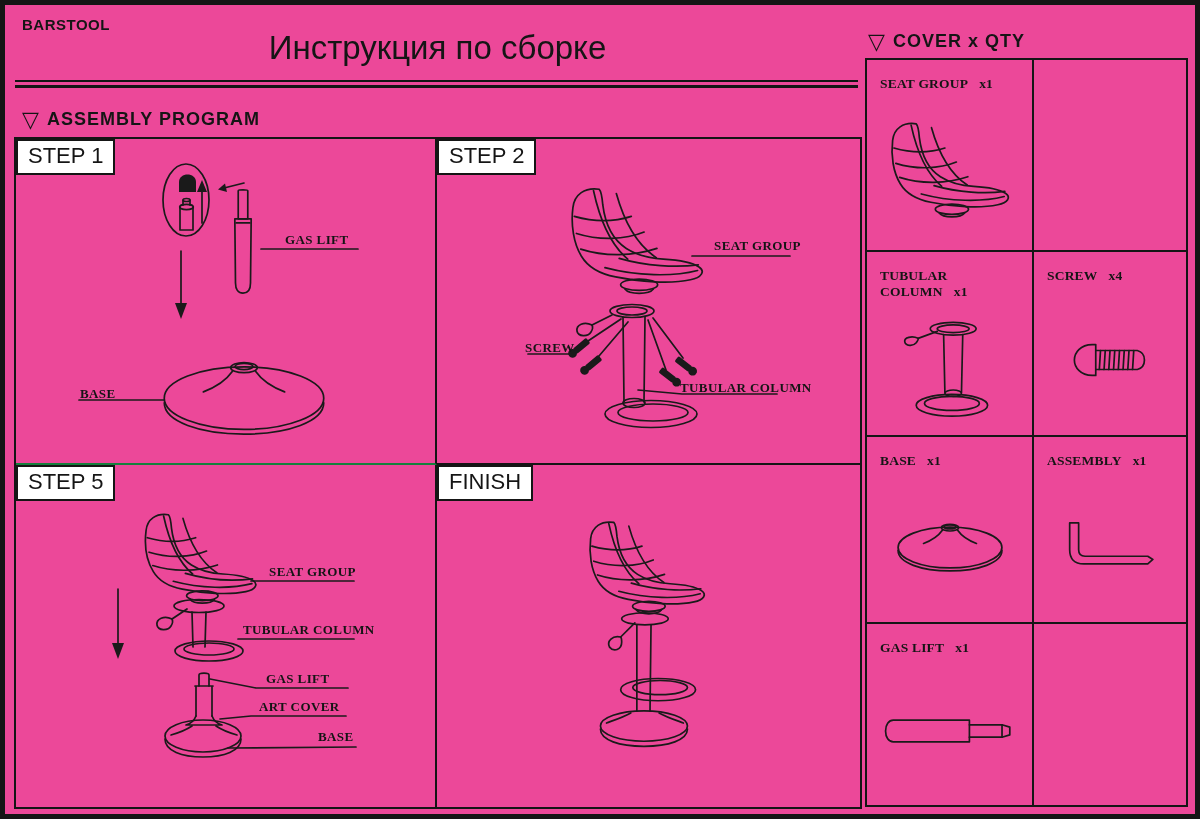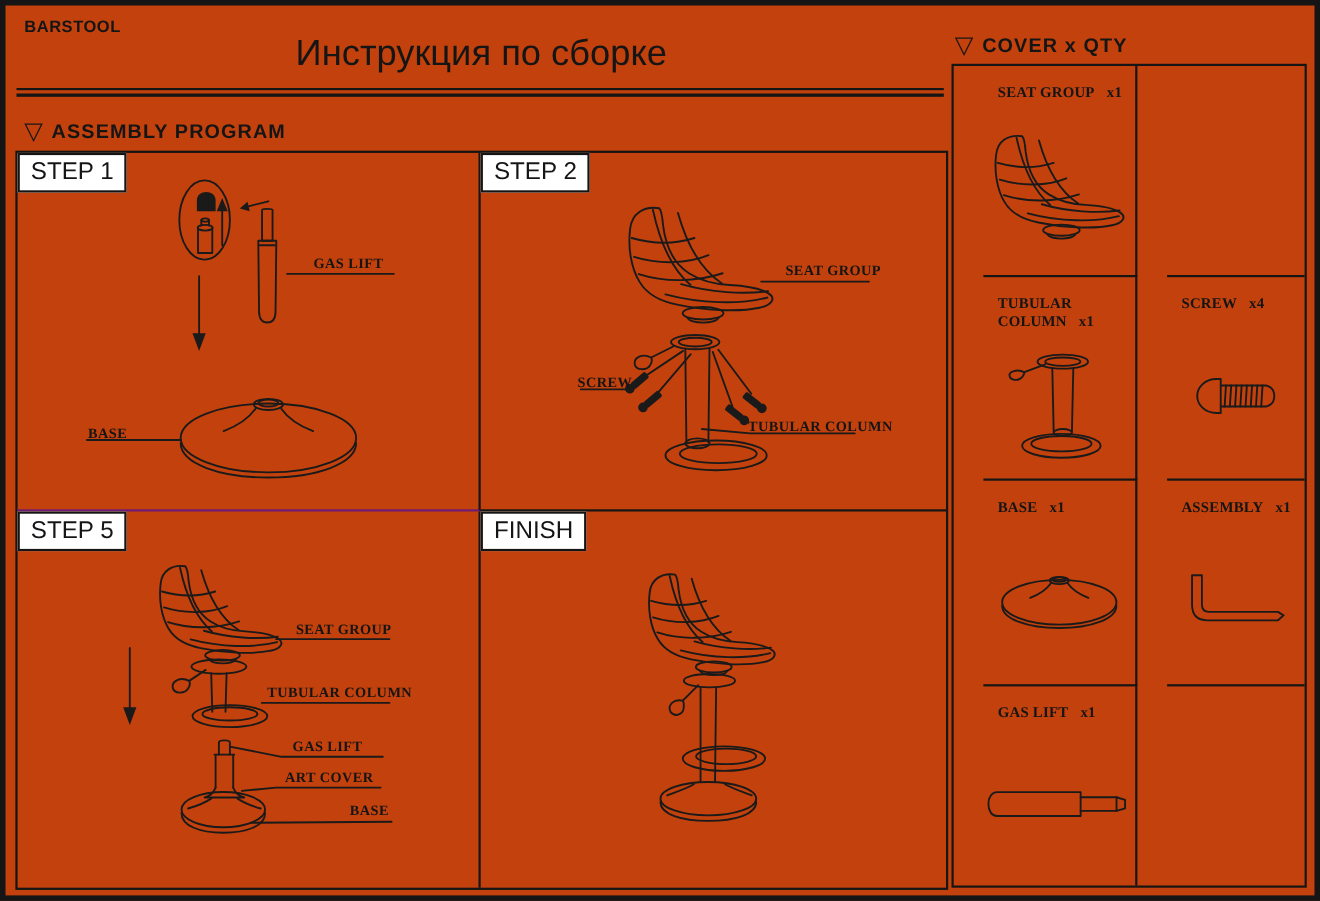--- a/index.html
+++ b/index.html
@@ -1,44 +1,44 @@
 <!DOCTYPE html>
 <html><head>
 <meta charset="utf-8">
 <style>
   html,body{margin:0;padding:0;background:#e8e8e8;}
   .page{position:relative;width:1200px;height:819px;box-sizing:border-box;
-        background:#c2410c;border:5px solid #151515;overflow:hidden;
+        background:#ec4899;border:5px solid #151515;overflow:hidden;
         font-family:"Liberation Sans",sans-serif;color:#151515;}
   .abs{position:absolute;}
   .brand{left:17px;top:11px;font:700 15px "Liberation Sans",sans-serif;letter-spacing:.5px;}
   .doc-title{left:0;top:24px;width:865px;text-align:center;
              font:400 33px "Liberation Sans",sans-serif;}
   .double-rule{left:10px;top:75px;width:843px;height:3px;
                border-top:2px solid #151515;border-bottom:3px solid #151515;}
   .section-head{display:flex;align-items:center;gap:7px;
                 font:700 18px "Liberation Sans",sans-serif;letter-spacing:1px;}
   .tri{font-family:"DejaVu Sans",sans-serif;font-weight:400;font-size:22px;line-height:20px;}
   .assembly-head{left:17px;top:104px;}
   .parts-head{left:863px;top:26px;}
   .grid{left:9px;top:132px;width:844px;height:668px;border:2px solid #151515;
         display:grid;grid-template-columns:421px 1fr;grid-template-rows:326px 1fr;}
   .panel{position:relative;box-sizing:border-box;}
-  .p1{border-right:2px solid #151515;border-bottom:2px solid #701a75;}
+  .p1{border-right:2px solid #151515;border-bottom:2px solid #15803d;}
   .p2{border-bottom:2px solid #151515;}
   .p3{border-right:2px solid #151515;}
   .step-box{position:absolute;left:0;top:0;border:2px solid #151515;background:#fff;
             padding:2px 10px 4px;font:400 22px "Liberation Sans",sans-serif;z-index:2;}
   .panel svg.art{position:absolute;left:0;top:0;width:100%;height:100%;}
   .lbl{position:absolute;font:700 13px "Liberation Serif",serif;letter-spacing:.4px;
        white-space:nowrap;z-index:3;}
   .parts-table{left:860px;top:53px;width:323px;height:749px;border:2px solid #151515;
                box-sizing:border-box;display:grid;grid-template-columns:167px 1fr;
                grid-template-rows:192px 185px 187px 1fr;}
-  .pc{position:relative;box-sizing:border-box;display:flex;flex-direction:column;margin-left:27px;}
+  .pc{position:relative;box-sizing:border-box;display:flex;flex-direction:column;}
   .pc.br{border-right:2px solid #151515;}
   .pc.bb{border-bottom:2px solid #151515;}
   .part-name{padding:16px 0 0 13px;font:700 13.5px "Liberation Serif",serif;letter-spacing:.2px;}
   .part-name .qty{margin-left:11px;}
   .part-art{flex:1;display:flex;align-items:center;justify-content:center;}
   svg .ln, svg .ln *{fill:none;stroke:#1a1a1a;stroke-width:1.7;
         stroke-linecap:round;stroke-linejoin:round;vector-effect:non-scaling-stroke;}
   svg .filled{fill:#1a1a1a;stroke:none;}
 </style>
 </head>

